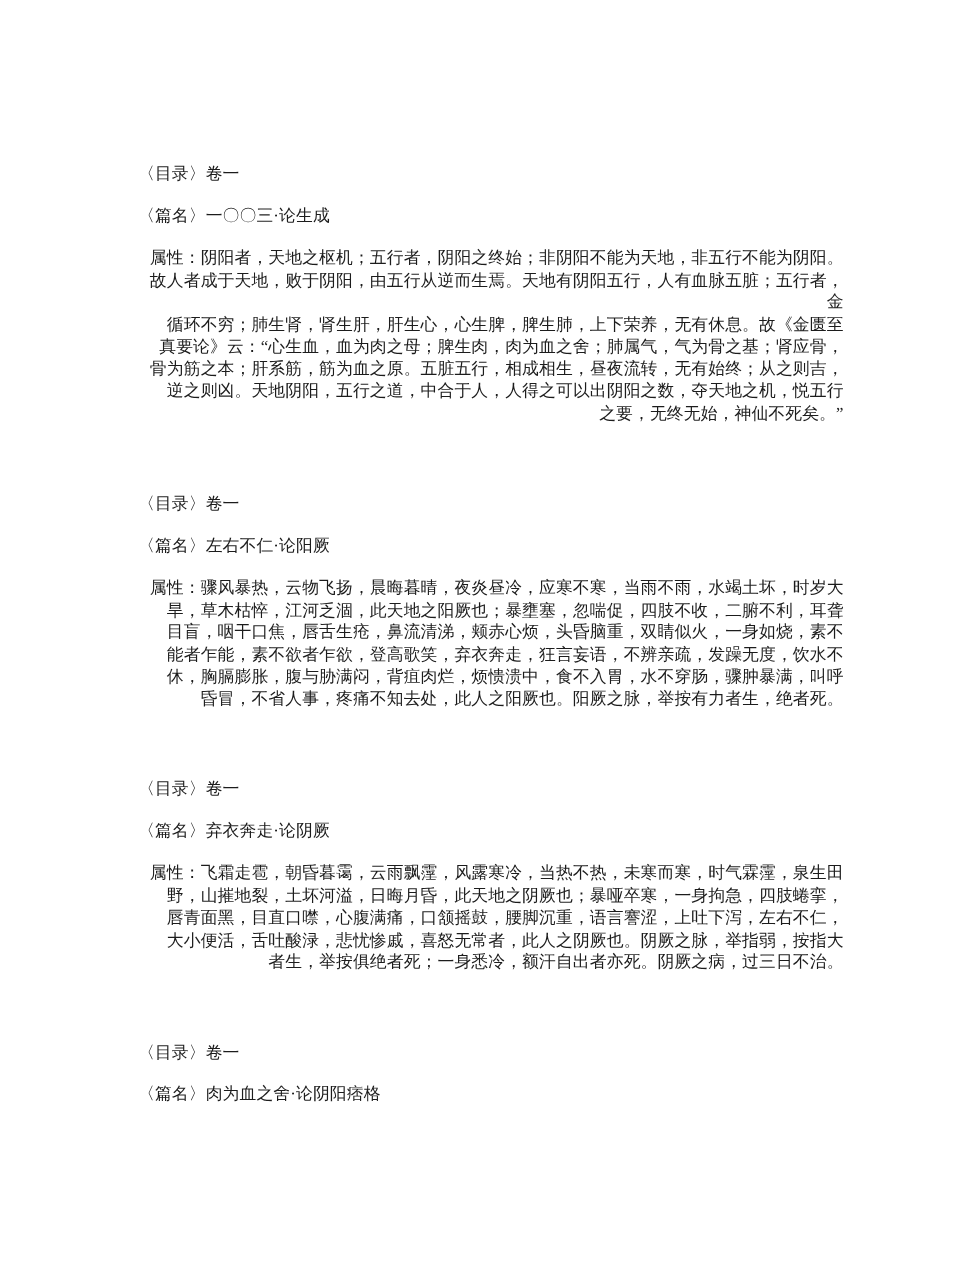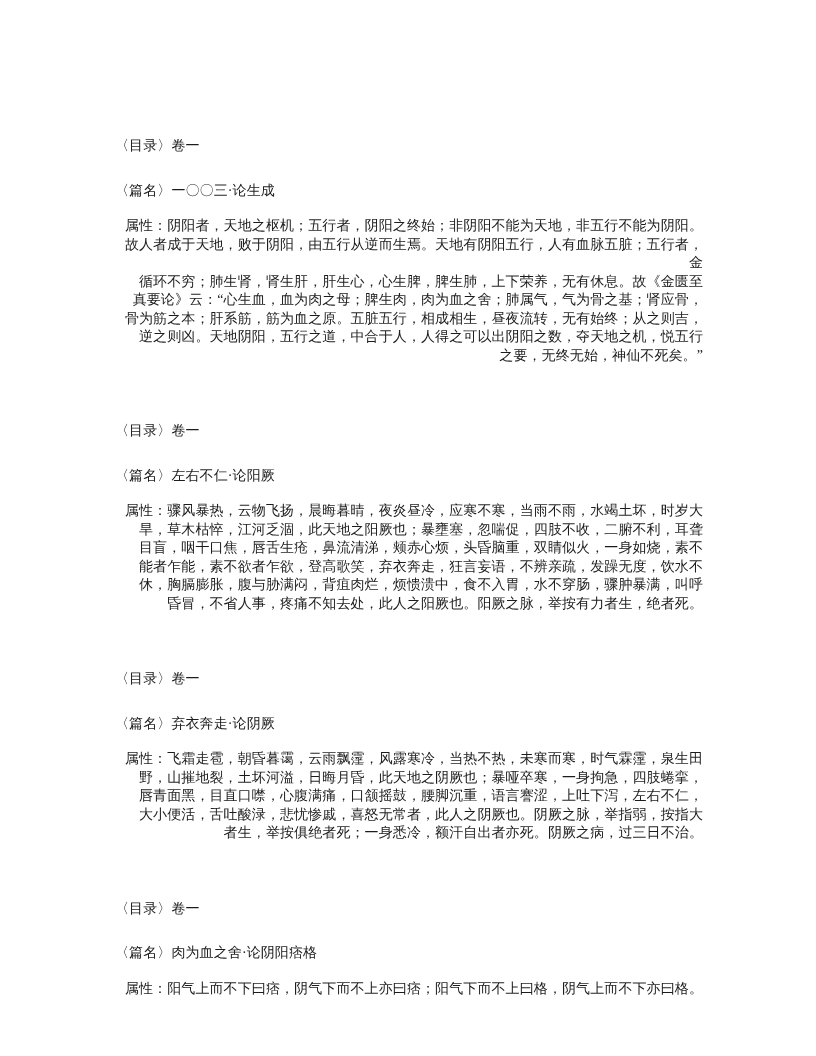--- a/index.html
+++ b/index.html
@@ -24,21 +24,21 @@
     line-height: 18.5px;
     letter-spacing: 0.1px;
   }
   .doc-section + .doc-section {
     margin-top: 57px;
   }
   .catalog-line {
     white-space: pre-line;
   }
   .chapter-line {
-    margin-top: 26px;
+    margin-top: 16px;
     white-space: pre-line;
   }
   .body-text {
     margin-top: 17px;
     white-space: pre-line;
     text-align: right;
   }
 </style>
 </head>
 <body>
@@ -75,16 +75,15 @@
     <div class="body-text">属性：飞霜走雹，朝昏暮霭，云雨飘霪，风露寒冷，当热不热，未寒而寒，时气霖霪，泉生田
 野，山摧地裂，土坏河溢，日晦月昏，此天地之阴厥也；暴哑卒寒，一身拘急，四肢蜷挛，
 唇青面黑，目直口噤，心腹满痛，口颔摇鼓，腰脚沉重，语言謇涩，上吐下泻，左右不仁，
 大小便活，舌吐酸渌，悲忧惨戚，喜怒无常者，此人之阴厥也。阴厥之脉，举指弱，按指大
 者生，举按俱绝者死；一身悉冷，额汗自出者亦死。阴厥之病，过三日不治。</div>
   </section>
 
   <section class="doc-section">
     <div class="catalog-line">〈目录〉卷一</div>
     <div class="chapter-line">〈篇名〉肉为血之舍·论阴阳痞格</div>
-    <div class="body-text">属性：阳气上而不下曰痞，阴气下而不上亦曰痞；阳气下而不上曰格，阴气上而不下亦曰格。</div>
   </section>
 
 </div>
 
 </body></html>

